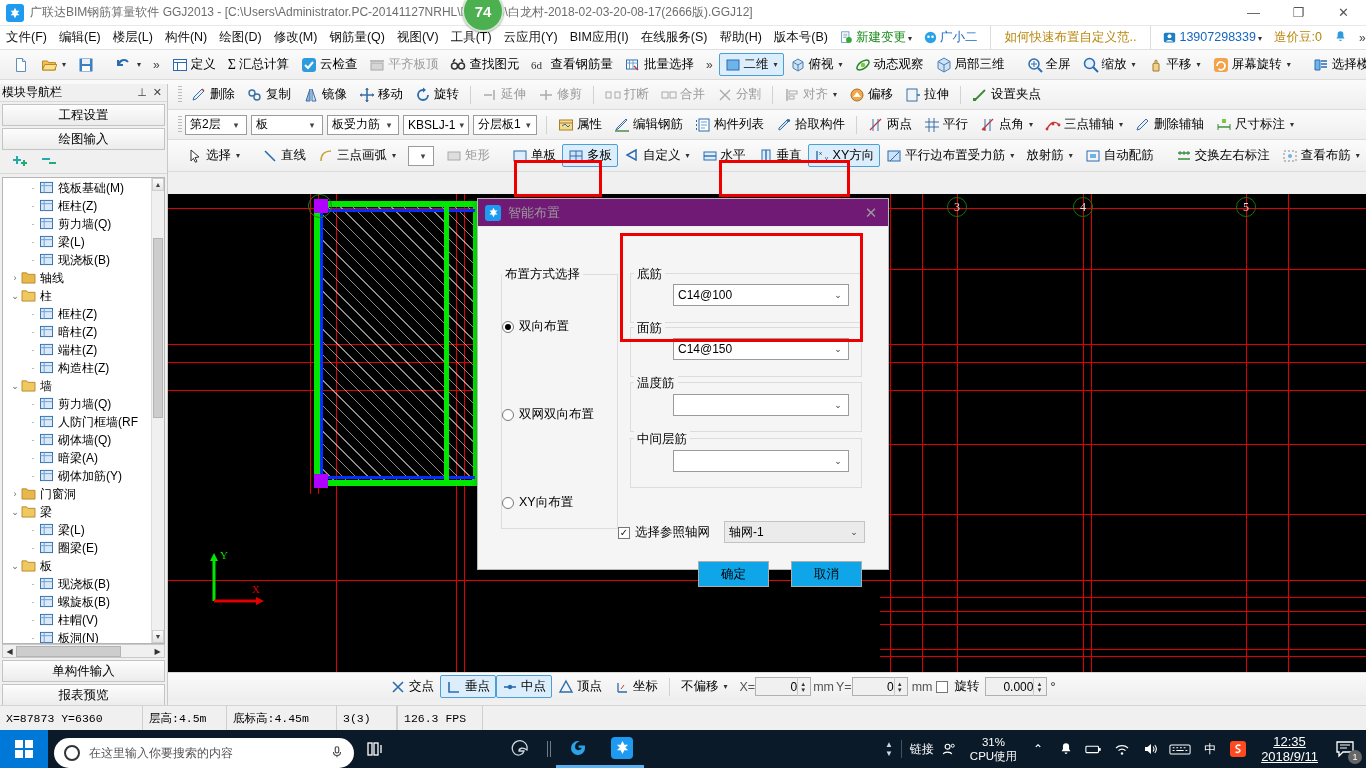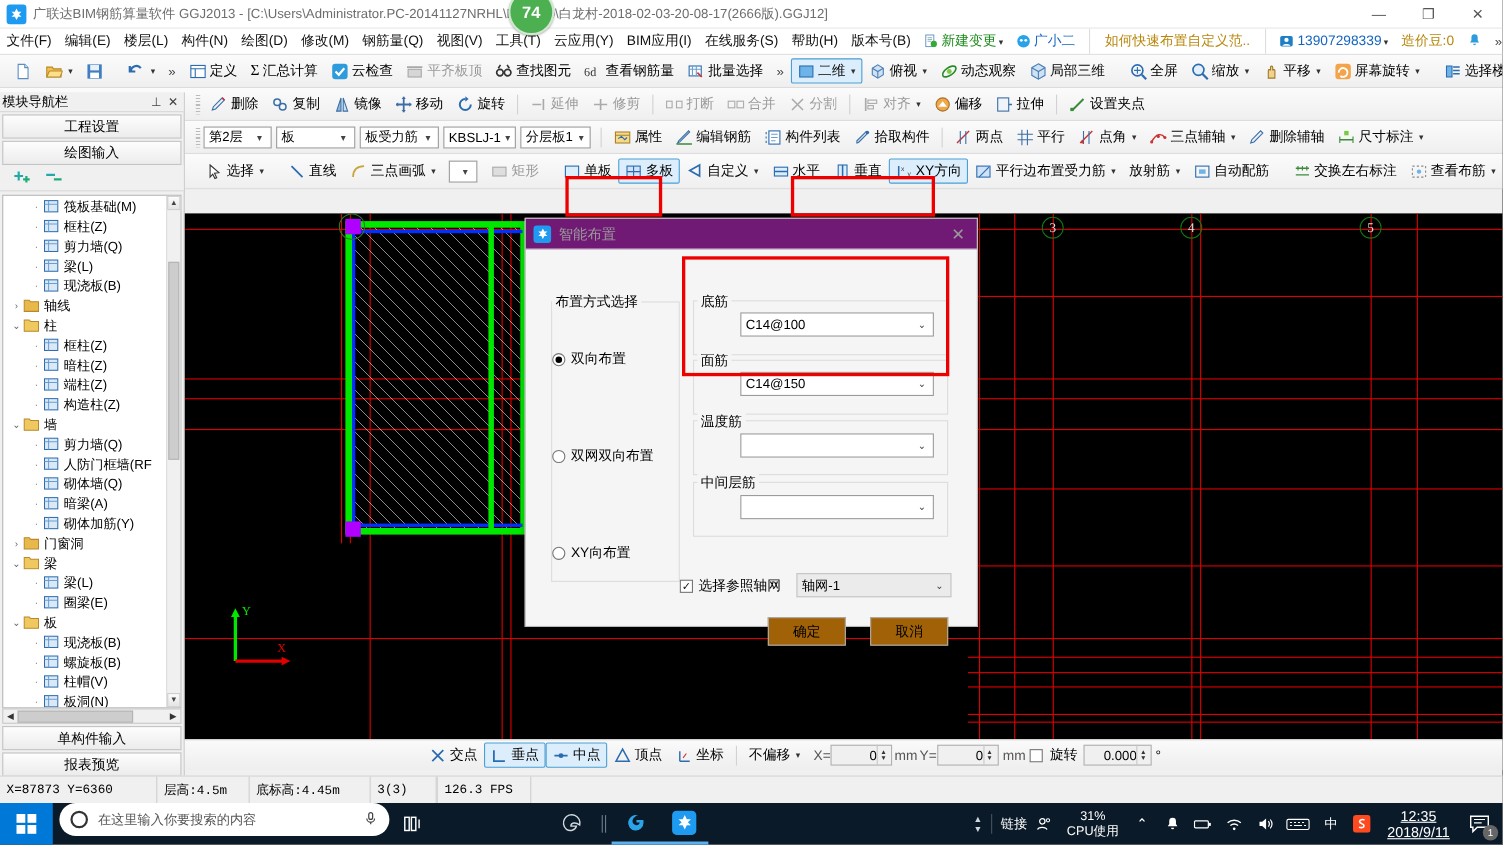--- a/index.html
+++ b/index.html
@@ -142,21 +142,21 @@
   .radio .dot{ width:6px;height:6px;border-radius:50%;background:#000; }
   .combo{
     position:absolute;height:22px;background:#fff;border:1px solid #9b9b9b;display:flex;align-items:center;
     padding-left:4px;font-size:12px;font-family:"Liberation Sans", sans-serif;
   }
   .combo .arr{ margin-left:auto;width:20px;text-align:center;color:#444;font-size:9px; }
   .combo.gray{ background:#ebebeb;border:1px solid #c3c3c3; }
   .cbx{ width:12px;height:12px;border:1px solid #767676;background:#fff;display:flex;align-items:center;
     justify-content:center;font-size:10px;color:#111;flex:none; }
   .dbtn{
-    position:absolute;height:26px;background:#a16207;border:1px solid #adadad;display:flex;
+    position:absolute;height:26px;background:#0ea5e9;border:1px solid #adadad;display:flex;
     align-items:center;justify-content:center;font-size:12.5px;
   }
 
   
   .snapbar{
     position:absolute;left:168px;top:672px;width:1198px;height:28px;
     background:linear-gradient(#fafafa,#eee);border-top:1px solid #d8d8d8;
     display:flex;align-items:center;font-size:12.5px;white-space:nowrap;
   }
   .snap{ display:flex;align-items:center;gap:3px;padding:2px 5px;border:1px solid transparent;border-radius:2px; }
@@ -169,21 +169,21 @@
     position:absolute;left:0;top:705px;width:1366px;height:25px;background:#f0f0f0;
     display:flex;align-items:center;font-size:12px;border-top:1px solid #d4d4d4;
   }
   .hcell{ height:25px;display:flex;align-items:center;padding:0 6px;border-right:1px solid #cfcfcf;
     font-family:"Liberation Mono", monospace;font-size:11.5px; }
   .hcell.flex{ flex:1;border-right:none;font-family:"Liberation Sans",sans-serif;font-size:12px; }
 
   
   .taskbar{
     position:absolute;left:0;top:730px;width:1366px;height:38px;background:#0a1a28;
-    display:flex;align-items:flex-start;color:#fff;
+    display:flex;align-items:flex-end;color:#fff;
   }
   .start{ width:48px;height:38px;display:flex;align-items:center;justify-content:center;background:#0078d7; }
   .search{
     width:300px;height:30px;background:#fff;border-radius:15px;margin-left:6px;display:flex;
     align-items:center;padding:0 10px;color:#555;font-size:12px;
   }
   .tb-ico{ width:44px;height:38px;display:flex;align-items:center;justify-content:center; }
   .tb-ico.act{ border-bottom:3px solid #5bb0ef; }
   .tray{ margin-left:auto;display:flex;align-items:center;gap:2px;padding-right:4px;font-size:12px; }
   .tray-i{ width:26px;height:38px;display:flex;align-items:center;justify-content:center; }

